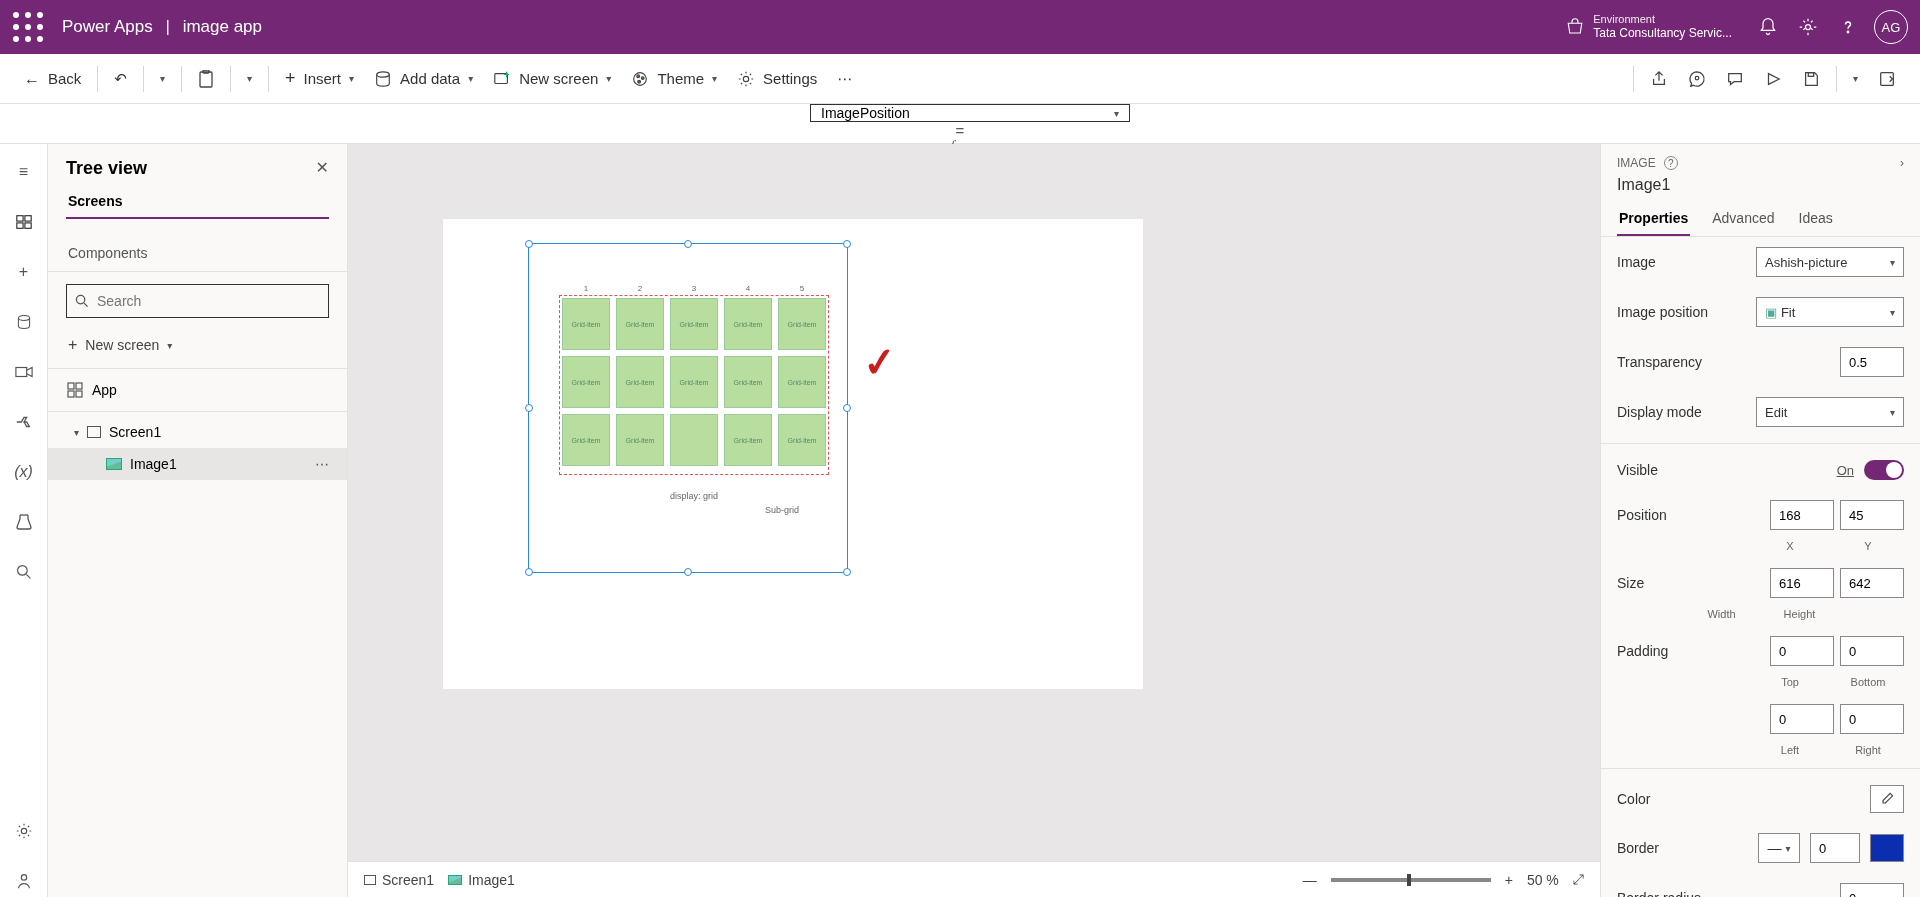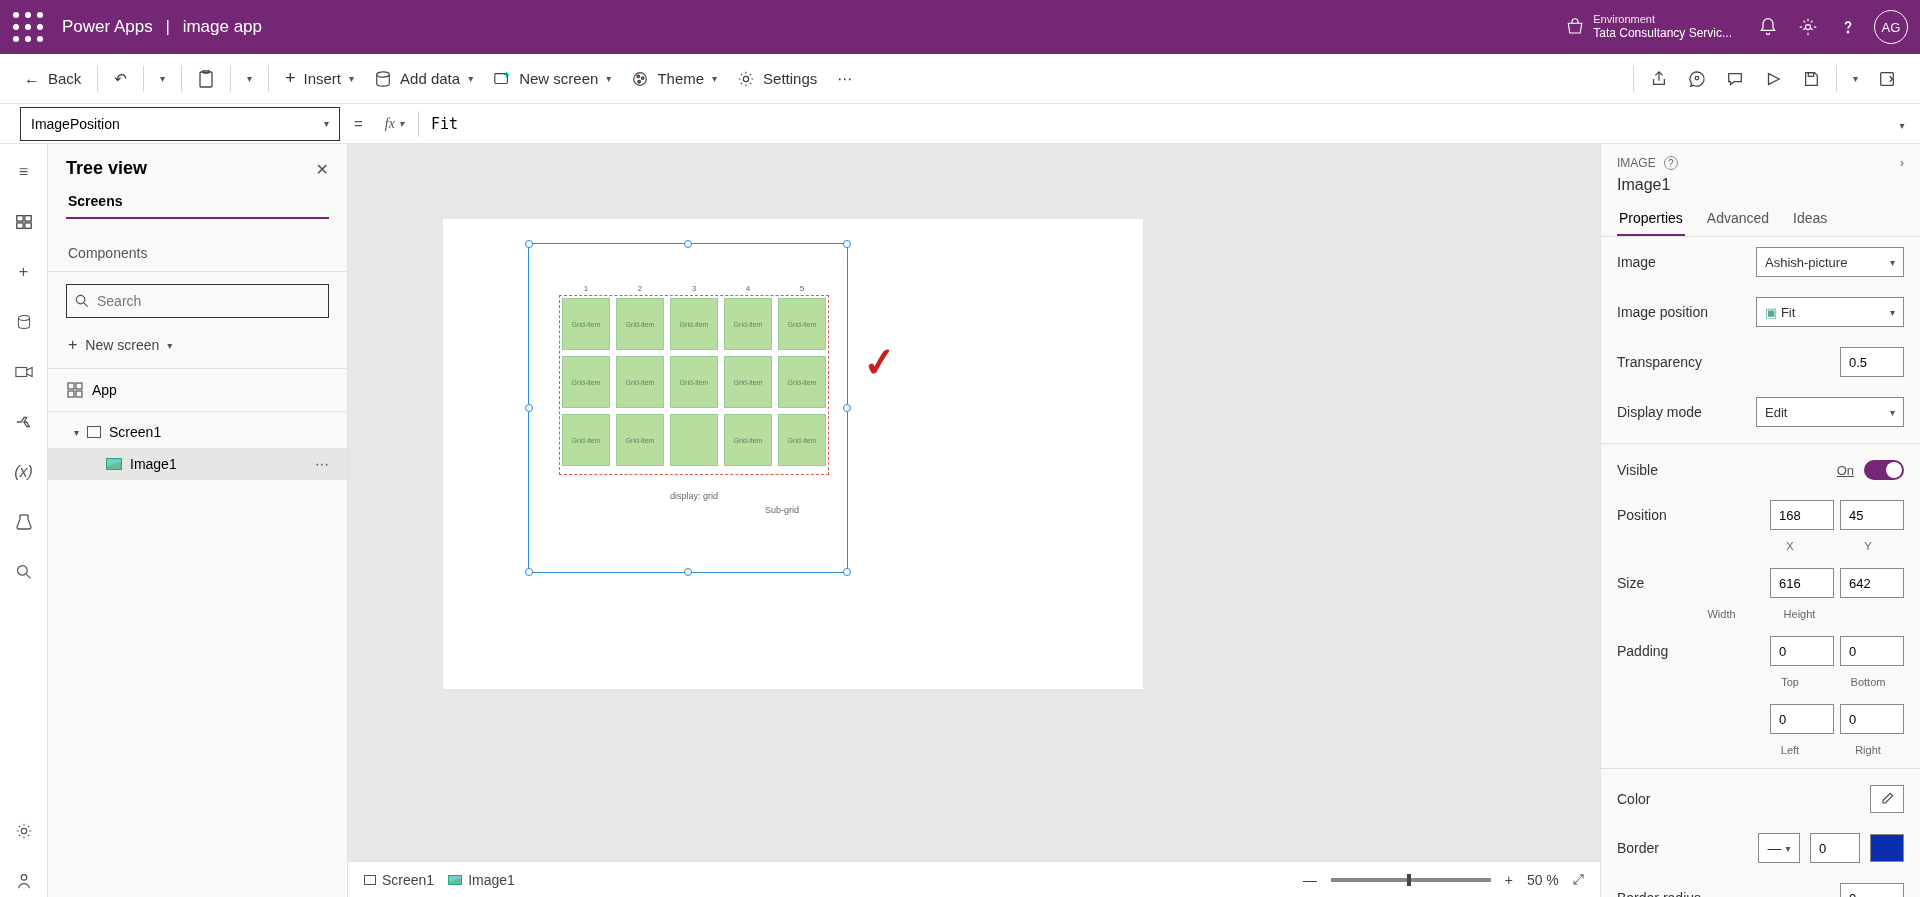--- a/index.html
+++ b/index.html
@@ -20,39 +20,39 @@
 
 .toolbar { height: 50px; border-bottom: 1px solid #e1e1e1; display: flex; align-items: center; padding: 0 14px; font-size: 15px; color: #333; }
 .tb-btn { display: flex; align-items: center; gap: 8px; padding: 6px 10px; cursor: pointer; border-radius: 3px; }
 .tb-divider { width: 1px; height: 26px; background: #d6d6d6; margin: 0 6px; }
 .chev { font-size: 10px; color: #555; }
 .toolbar-spacer { flex: 1; }
 .ic { width: 18px; height: 18px; display: flex; align-items: center; justify-content: center; color: #444; }
 .ic svg { width: 18px; height: 18px; }
 
 
-.formula-bar { height: 40px; display: flex; align-items: center; border-bottom: 1px solid #e1e1e1; }
+.formula-bar { height: 40px; display: flex; align-items: center; border-bottom: 1px solid #e1e1e1; flex-direction: column; }
 .prop-select { width: 320px; height: 34px; margin-left: 20px; border: 1px solid #323130; display: flex; align-items: center; padding: 0 10px; font-size: 14px; justify-content: space-between; }
 .eq { margin: 0 14px; font-size: 15px; color: #555; }
 .fx { margin: 0 8px; display: flex; align-items: center; gap: 4px; font-style: italic; font-size: 14px; color: #555; }
 .formula-input { flex: 1; font-family: Consolas, monospace; font-size: 15px; padding: 6px; border: none; outline: none; }
 .expand-chev { width: 36px; text-align: center; color: #555; }
 
 
 .main { display: flex; height: calc(897px - 54px - 50px - 40px); }
 
 
 .left-rail { width: 48px; border-right: 1px solid #e1e1e1; display: flex; flex-direction: column; align-items: center; padding-top: 12px; gap: 18px; }
 .rail-icon { width: 32px; height: 32px; display: flex; align-items: center; justify-content: center; color: #555; cursor: pointer; border-radius: 3px; font-size: 16px; }
 .rail-icon.active { color: #000; }
 .rail-spacer { flex: 1; }
 
 
 .tree-panel { width: 300px; border-right: 1px solid #e1e1e1; background: #faf9f8; display: flex; flex-direction: column; }
-.tree-hdr { display: flex; justify-content: space-between; align-items: flex-end; padding: 14px 18px 6px; }
+.tree-hdr { display: flex; justify-content: space-between; align-items: flex-start; padding: 14px 18px 6px; }
 .tree-hdr h2 { font-size: 18px; font-weight: 600; }
 .tree-tabs { display: flex; gap: 18px; padding: 0 18px; border-bottom: 1px solid #e1e1e1; flex-direction: column; }
 .tree-tab { padding: 8px 2px; font-size: 14px; color: #555; cursor: pointer; border-bottom: 2px solid transparent; }
 .tree-tab.active { color: #000; font-weight: 600; border-bottom-color: #742774; }
 .search-box { margin: 12px 18px 8px; height: 34px; border: 1px solid #323130; display: flex; align-items: center; padding: 0 8px; gap: 8px; }
 .search-box input { border: none; outline: none; flex: 1; font-size: 14px; background: transparent; }
 .new-screen-btn { margin: 4px 18px; display: flex; align-items: center; gap: 8px; font-size: 14px; color: #444; padding: 6px 2px; cursor: pointer; }
 .tree-divider { height: 1px; background: #e1e1e1; margin: 4px 0; }
 .tree-item { display: flex; align-items: center; gap: 8px; padding: 8px 18px; font-size: 14px; cursor: pointer; }
 .tree-item.indent1 { padding-left: 26px; }
@@ -82,21 +82,21 @@
 .zoom-slider { width: 160px; height: 4px; background: #888; position: relative; }
 .zoom-thumb { position: absolute; top: -4px; left: 48%; width: 4px; height: 12px; background: #444; }
 
 
 .props-panel { width: 320px; border-left: 1px solid #e1e1e1; background: #faf9f8; overflow-y: auto; }
 .props-hdr { padding: 12px 16px 6px; display: flex; align-items: center; gap: 8px; font-size: 12px; color: #666; }
 .props-hdr .r { margin-left: auto; }
 .props-name { padding: 0 16px 8px; font-size: 16px; color: #323130; }
 .props-tabs { display: flex; gap: 20px; padding: 0 16px; border-bottom: 1px solid #e1e1e1; }
 .props-tab { padding: 8px 2px; font-size: 14px; color: #555; cursor: pointer; border-bottom: 2px solid transparent; }
-.props-tab.active { color: #000; font-weight: 400; border-bottom-color: #742774; }
+.props-tab.active { color: #000; font-weight: 700; border-bottom-color: #742774; }
 .prop-row { display: flex; align-items: center; padding: 10px 16px; gap: 10px; font-size: 14px; color: #333; }
 .prop-row .lbl { flex: 1; }
 .prop-input { height: 30px; border: 1px solid #8a8886; padding: 0 8px; font-size: 13px; background: #fff; }
 .prop-input.sm { width: 64px; }
 .sel-box { width: 148px; height: 30px; border: 1px solid #8a8886; display: flex; align-items: center; justify-content: space-between; padding: 0 8px; font-size: 13px; background: #fff; }
 .toggle { width: 40px; height: 20px; background: #742774; border-radius: 10px; position: relative; }
 .toggle::after { content: ""; position: absolute; right: 2px; top: 2px; width: 16px; height: 16px; background: #fff; border-radius: 50%; }
 .xy-pair { display: flex; gap: 6px; }
 .xy-lbls { display: flex; gap: 6px; padding: 0 16px 6px; font-size: 11px; color: #666; }
 .xy-lbls span { width: 72px; text-align: center; }

